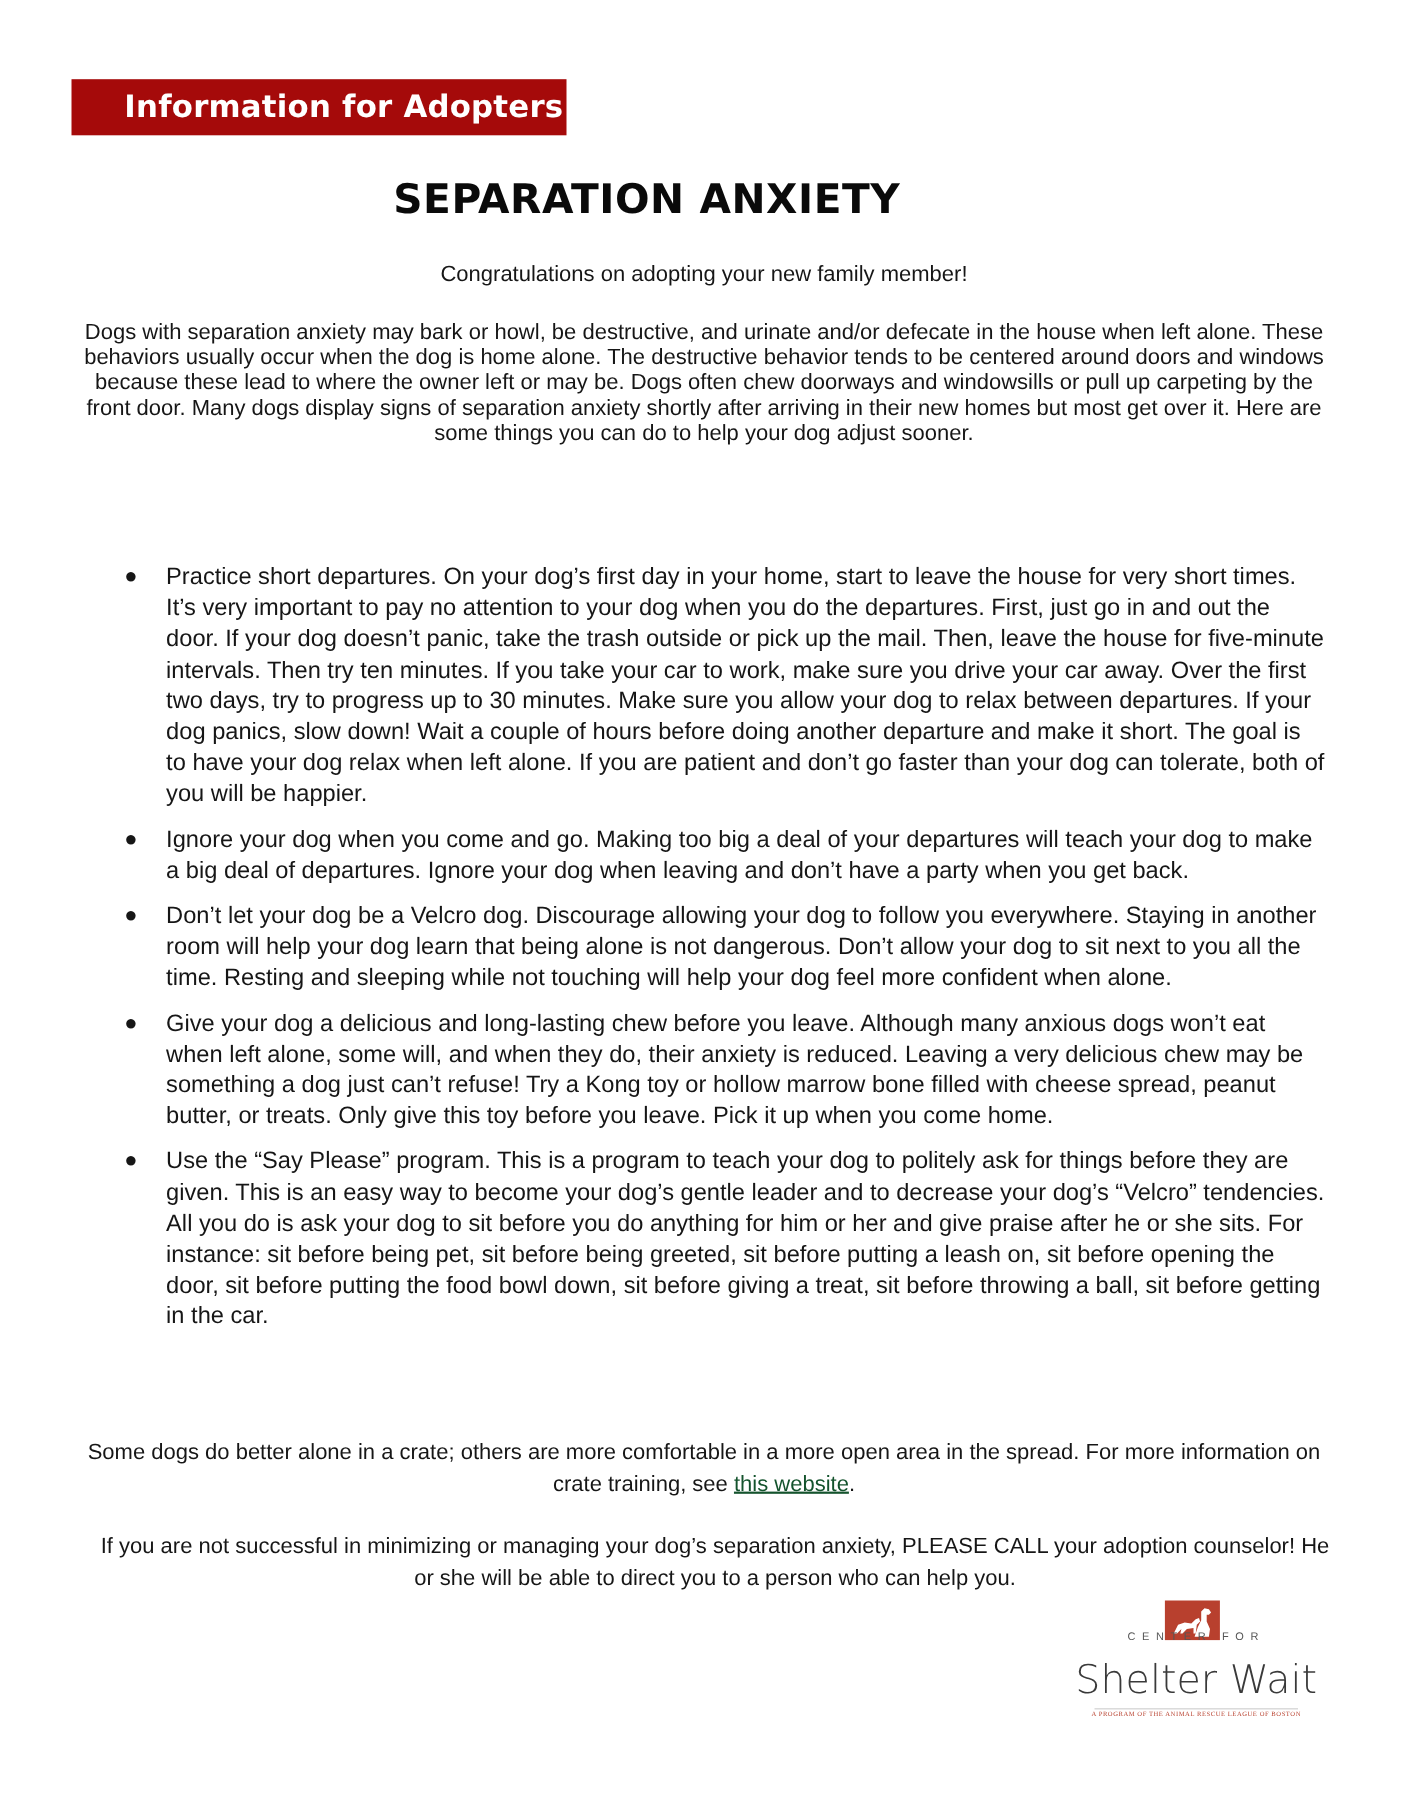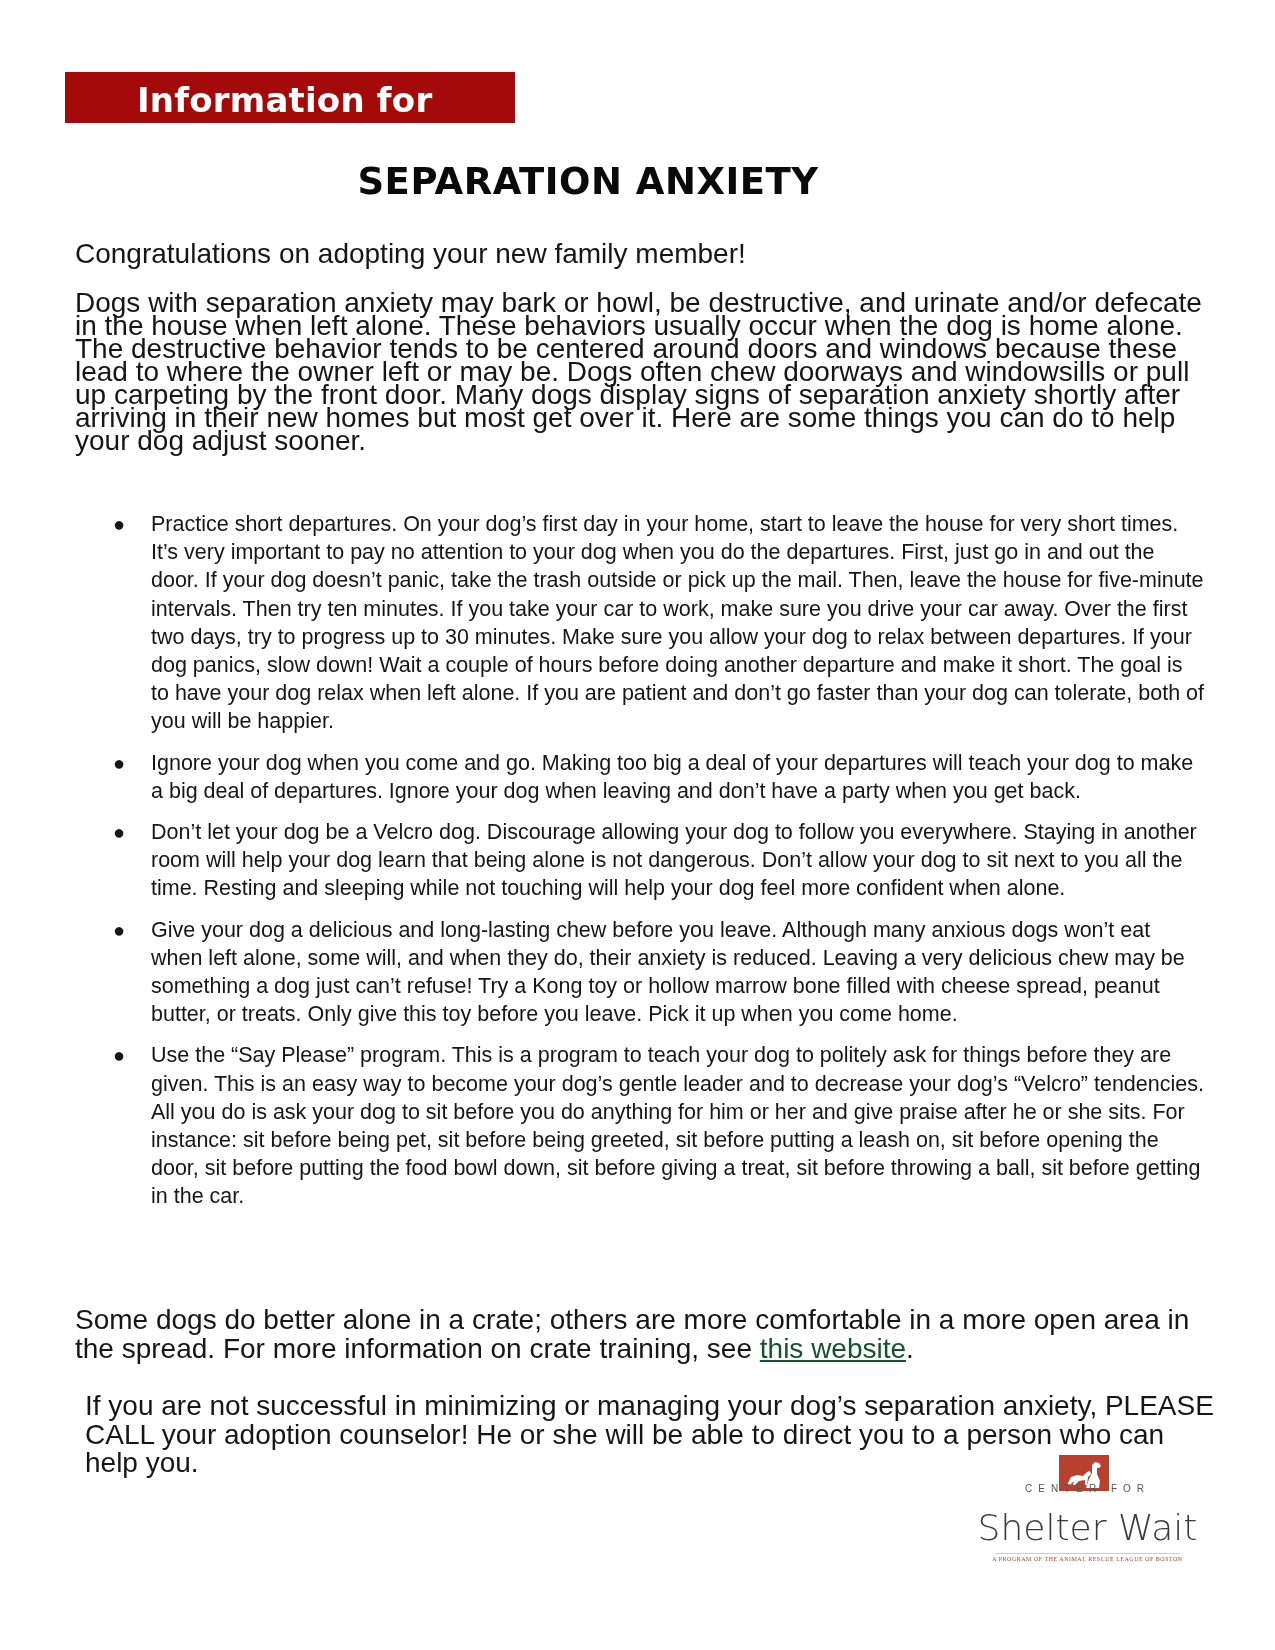--- a/index.html
+++ b/index.html
@@ -1,25 +1,25 @@
 <!DOCTYPE html>
 <html><head>
   <meta charset="utf-8">
   <style>
     html, body { margin: 0; padding: 0; background: #ffffff; }
     body { width: 1275px; height: 1650px; position: relative; overflow: hidden;
            font-family: "Liberation Sans", "DejaVu Sans", sans-serif; color: #111111; }
     .banner { position: absolute; left: 65px; top: 72px; width: 450px; height: 51px;
               background: #a50a0a; color: #ffffff; }
-    .banner span { position: absolute; left: 48px; top: 8px; font-size: 34px; font-weight: bold;
-                   letter-spacing: 0.2px; font-family: "DejaVu Sans", sans-serif; margin-left: 24px; }
+    .banner span { position: absolute; left: 48px; top: 8px; font-size: 28px; font-weight: bold;
+                   letter-spacing: 0.2px; font-family: "DejaVu Sans", sans-serif; }
     .title { position: absolute; left: 0; width: 1176px; top: 160px; text-align: center;
              font-size: 37px; font-weight: bold; font-family: "DejaVu Sans", sans-serif;
              letter-spacing: 0.5px; color: #0a0a0a; }
-    .text { position: absolute; left: 75px; width: 1130px; font-size: 28px; color: #161616; }
+    .text { position: absolute; left: 75px; width: 1130px; font-size: 20px; color: #161616; text-align: center; }
     .congrats { top: 238px; }
     .intro { top: 291px; line-height: 23px; }
     ul.bullets { position: absolute; left: 75px; width: 1130px; top: 510px; margin: 0; padding: 0;
                  list-style: none; font-size: 21.5px; color: #161616; }
     ul.bullets li { position: relative; padding-left: 76px; line-height: 28.2px; margin-bottom: 13px; }
     ul.bullets li .bullet { position: absolute; left: 38px; top: 0; font-size: 20px; }
     .crate { top: 1306px; line-height: 28.5px; }
     .call { top: 1392px; line-height: 28.5px; margin-left: 10px; }
     a.link { color: #14532d; text-decoration: underline; }
     .logo { position: absolute; left: 975px; top: 1455px; width: 225px; height: 110px; }

